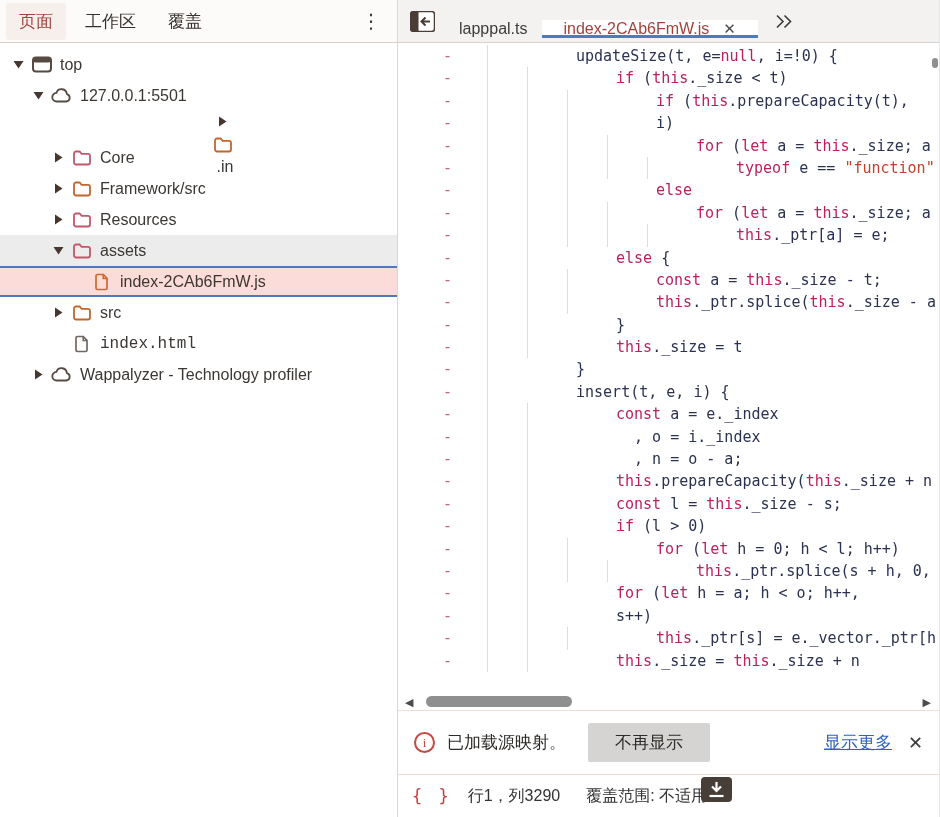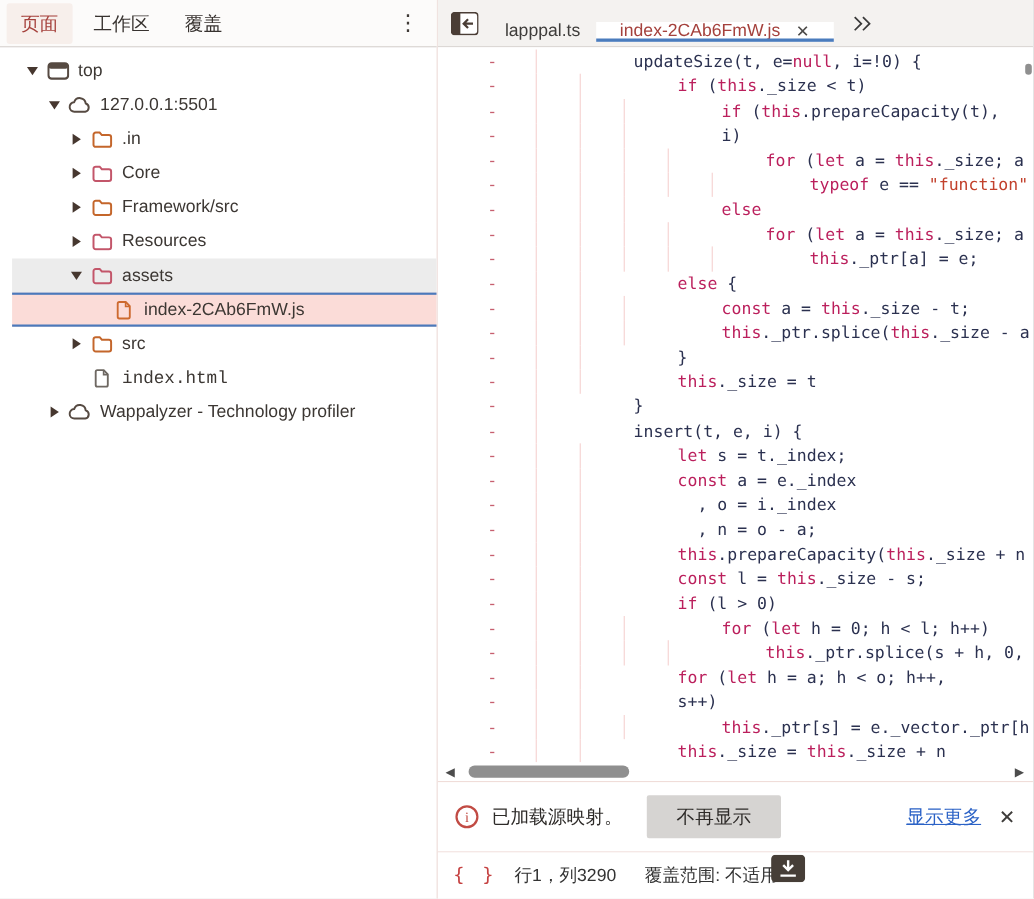--- a/index.html
+++ b/index.html
@@ -12,21 +12,21 @@
     display: flex;
     overflow: hidden;
     color: #333;
   }
   
   .left { width: 398px; flex: 0 0 398px; border-right: 1px solid #e8d0cb; display: flex; flex-direction: column; background:#fff; }
   .left-tabbar { height: 43px; flex: 0 0 43px; border-bottom: 1px solid #d6d2cf; display: flex; align-items: center; background: #fcfbfa; }
   .ltab { font-size: 17px; color: #37322f; padding: 7px 13px; margin-left: 6px; border-radius: 3px; cursor: default; white-space: nowrap; }
   .ltab.active { background: #f7efeb; color: #a5413c; }
   .kebab { margin-left: auto; padding-right: 16px; font-size: 20px; color: #3f3a36; line-height: 1; }
-  .tree { flex: 1; padding-top: 6px; overflow: hidden; padding-left: 11px; }
+  .tree { flex: 1; padding-top: 6px; overflow: hidden; }
   .trow { height: 31px; display: flex; align-items: center; font-size: 16px; color: #3c3733; white-space: nowrap; }
   .trow.focused { background: #ececec; }
   .trow.selected { background: #fbdcd8; border-top: 2px solid #4b79bb; border-bottom: 2px solid #4b79bb; }
   .texp { width: 20px; flex: 0 0 20px; display: flex; justify-content: center; align-items: center; }
   .ticon { width: 27px; flex: 0 0 27px; display: flex; justify-content: center; align-items: center; }
   .tlabel { margin-left: 5px; }
   
   .right { width: 541px; flex: 0 0 541px; display: flex; flex-direction: column; position: relative; background:#fff; }
   .rtabbar { height: 43px; flex: 0 0 43px; background: #f4f2f0; border-bottom: 1px solid #d6d2cf; display: flex; align-items: stretch; }
   .backbtn { align-self: center; margin: 0 10px 0 12px; display: flex; }
@@ -99,21 +99,21 @@
               <path d="M0.5 1 h10 L5.5 8.5 Z" fill="#46372f"></path>
             </svg>
           </span>
           <span class="ticon">
             <svg width="21" height="15" viewBox="0 0 21 15">
               <path d="M5.8 13.5 a4.3 4.3 0 0 1 -0.4 -8.6 a5.4 5.4 0 0 1 10.5 1.2 a3.8 3.8 0 0 1 -0.4 7.4 z" fill="none" stroke="#564a42" stroke-width="1.8" stroke-linejoin="round"></path>
             </svg>
           </span>
           <span class="tlabel">127.0.0.1:5501</span>
         </div>
-        <div class="trow" style="padding-left: 48px;">
+        <div class="trow" style="padding-left: 48px; flex-direction: column;">
           <span class="texp">
             <svg width="9" height="11" viewBox="0 0 9 11">
               <path d="M1 0.5 v10 L8.5 5.5 Z" fill="#46372f"></path>
             </svg>
           </span>
           <span class="ticon">
             <svg width="20" height="16" viewBox="0 0 20 16">
               <path d="M2 4.5 v-1 a2 2 0 0 1 2 -2 h3.6 l2 2.3 h6.4 a2 2 0 0 1 2 2 v6.7 a2 2 0 0 1 -2 2 h-12 a2 2 0 0 1 -2 -2 z" fill="none" stroke="#c4662b" stroke-width="1.8"></path>
             </svg>
           </span>
@@ -256,21 +256,20 @@
         <div class="cl"><span class="dash">-</span><span class="ind"></span><span class="ind"></span><span class="ind"></span><span class="ct"><span class="kw">else</span></span></div>
         <div class="cl"><span class="dash">-</span><span class="ind"></span><span class="ind"></span><span class="ind"></span><span class="ind"></span><span class="ct"><span class="kw">for</span><span> (</span><span class="kw">let</span><span> a = </span><span class="kw">this</span><span>._size; a</span></span></div>
         <div class="cl"><span class="dash">-</span><span class="ind"></span><span class="ind"></span><span class="ind"></span><span class="ind"></span><span class="ind"></span><span class="ct"><span class="kw">this</span><span>._ptr[a] = e;</span></span></div>
         <div class="cl"><span class="dash">-</span><span class="ind"></span><span class="ind"></span><span class="ct"><span class="kw">else</span><span> {</span></span></div>
         <div class="cl"><span class="dash">-</span><span class="ind"></span><span class="ind"></span><span class="ind"></span><span class="ct"><span class="kw">const</span><span> a = </span><span class="kw">this</span><span>._size - t;</span></span></div>
         <div class="cl"><span class="dash">-</span><span class="ind"></span><span class="ind"></span><span class="ind"></span><span class="ct"><span class="kw">this</span><span>._ptr.splice(</span><span class="kw">this</span><span>._size - a</span></span></div>
         <div class="cl"><span class="dash">-</span><span class="ind"></span><span class="ind"></span><span class="ct"><span>}</span></span></div>
         <div class="cl"><span class="dash">-</span><span class="ind"></span><span class="ind"></span><span class="ct"><span class="kw">this</span><span>._size = t</span></span></div>
         <div class="cl"><span class="dash">-</span><span class="ind"></span><span class="ct"><span>}</span></span></div>
         <div class="cl"><span class="dash">-</span><span class="ind"></span><span class="ct"><span>insert(t, e, i) {</span></span></div>
-        <div class="cl"><span class="dash">-</span><span class="ind"></span><span class="ind"></span><span class="ct"><span class="kw">let</span><span> s = t._index;</span></span></div>
         <div class="cl"><span class="dash">-</span><span class="ind"></span><span class="ind"></span><span class="ct"><span class="kw">const</span><span> a = e._index</span></span></div>
         <div class="cl"><span class="dash">-</span><span class="ind"></span><span class="ind"></span><span class="ct"><span>  , o = i._index</span></span></div>
         <div class="cl"><span class="dash">-</span><span class="ind"></span><span class="ind"></span><span class="ct"><span>  , n = o - a;</span></span></div>
         <div class="cl"><span class="dash">-</span><span class="ind"></span><span class="ind"></span><span class="ct"><span class="kw">this</span><span>.prepareCapacity(</span><span class="kw">this</span><span>._size + n</span></span></div>
         <div class="cl"><span class="dash">-</span><span class="ind"></span><span class="ind"></span><span class="ct"><span class="kw">const</span><span> l = </span><span class="kw">this</span><span>._size - s;</span></span></div>
         <div class="cl"><span class="dash">-</span><span class="ind"></span><span class="ind"></span><span class="ct"><span class="kw">if</span><span> (l &gt; 0)</span></span></div>
         <div class="cl"><span class="dash">-</span><span class="ind"></span><span class="ind"></span><span class="ind"></span><span class="ct"><span class="kw">for</span><span> (</span><span class="kw">let</span><span> h = 0; h &lt; l; h++)</span></span></div>
         <div class="cl"><span class="dash">-</span><span class="ind"></span><span class="ind"></span><span class="ind"></span><span class="ind"></span><span class="ct"><span class="kw">this</span><span>._ptr.splice(s + h, 0,</span></span></div>
         <div class="cl"><span class="dash">-</span><span class="ind"></span><span class="ind"></span><span class="ct"><span class="kw">for</span><span> (</span><span class="kw">let</span><span> h = a; h &lt; o; h++,</span></span></div>
         <div class="cl"><span class="dash">-</span><span class="ind"></span><span class="ind"></span><span class="ct"><span>s++)</span></span></div>

